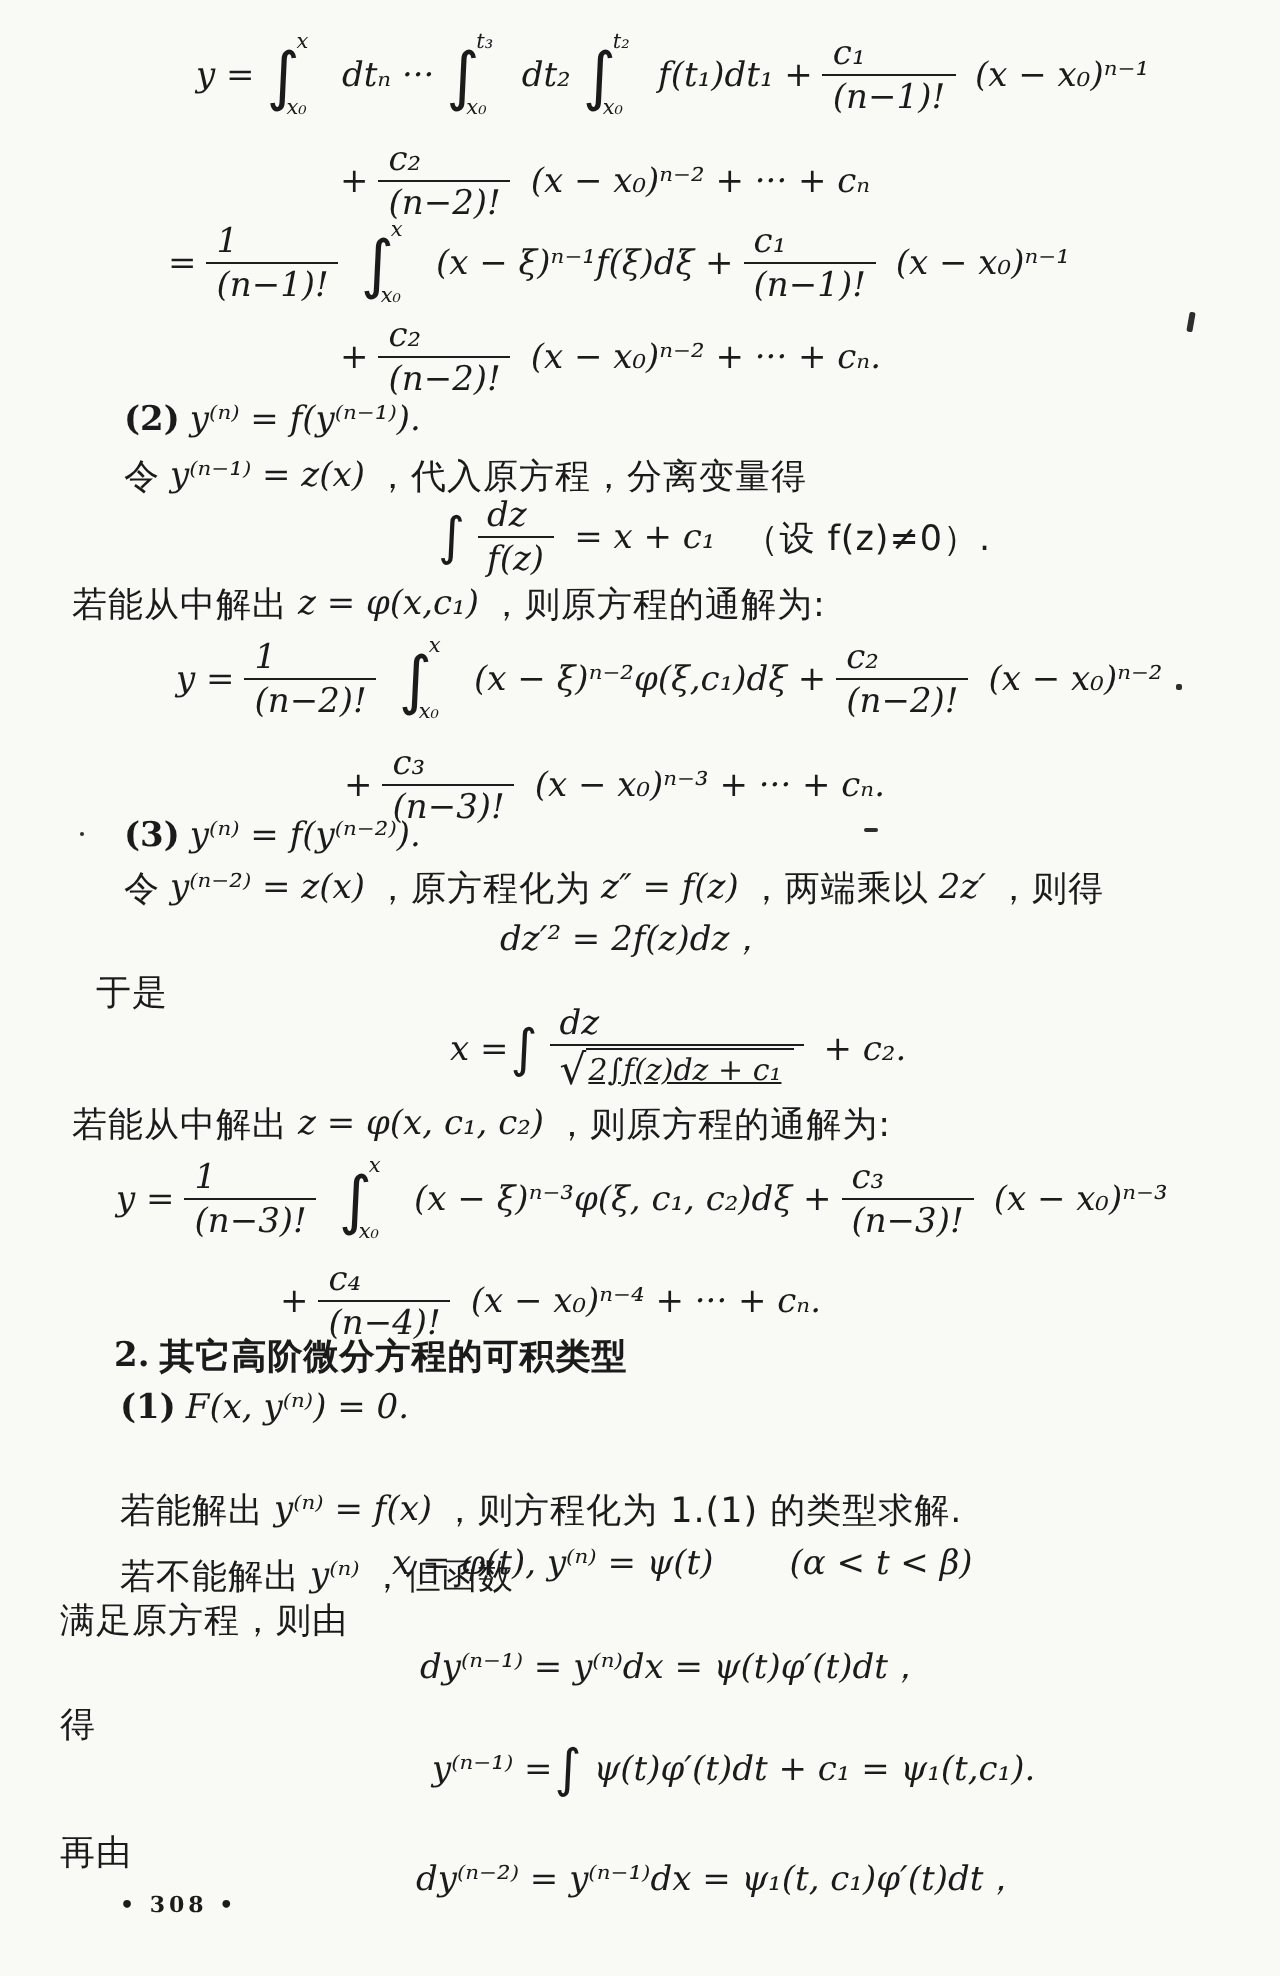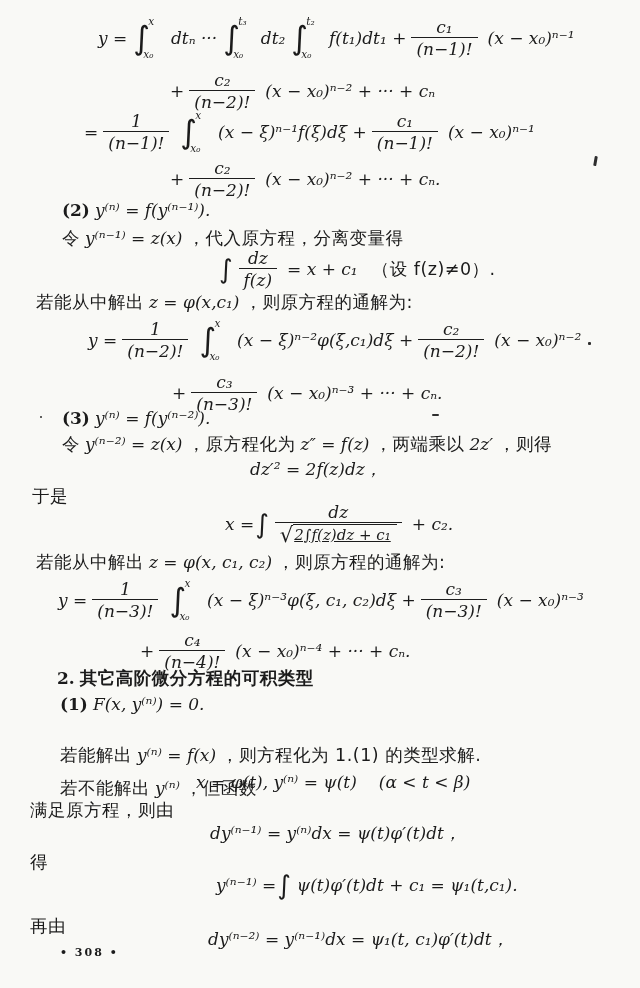--- a/index.html
+++ b/index.html
@@ -4,33 +4,33 @@
 <style>
   html,body{margin:0;padding:0;}
   body{width:640px;height:988px;background:#f7f7f4;overflow:hidden;}
   #page{position:absolute;left:0;top:0;width:640px;height:988px;background:#f9f9f6;color:#1b1b1b;}
   .line{position:absolute;display:flex;align-items:center;white-space:nowrap;}
   .line > * + *{margin-left:5px;}
   .mi{font-family:"DejaVu Serif",serif;font-style:italic;font-size:17px;}
   .cn{font-family:"DejaVu Sans","DejaVu Serif",sans-serif;font-style:normal;font-size:17.5px;letter-spacing:.5px;}
   .label{font-family:"DejaVu Serif",serif;font-weight:bold;font-style:normal;font-size:17px;}
   .bold{font-weight:bold;}
-  .frac{display:inline-flex;flex-direction:column;align-items:center;margin:0 5px;font-size:14.5px;line-height:1.18;}
+  .frac{display:inline-flex;flex-direction:column;margin:0 5px;font-size:14.5px;line-height:1.18;}
   .frac .num{padding:0 5px;}
   .frac .den{border-top:1.5px solid #1d1d1d;padding:1px 5px 0;}
   .int{position:relative;display:inline-block;height:44px;padding:0 16px 0 1px;}
   .isign{font-family:"DejaVu Sans",sans-serif;font-style:normal;font-size:32px;line-height:44px;}
   .isup{position:absolute;top:-1px;left:16px;font-size:10.5px;}
   .isub{position:absolute;bottom:0;left:11px;font-size:10.5px;font-style:italic;}
   .int-m{font-family:"DejaVu Sans",sans-serif;font-style:normal;font-size:26px;line-height:1;margin:0 1px;}
   .sqrt{display:inline-flex;align-items:flex-start;}
   .rsign{font-family:"DejaVu Sans",sans-serif;font-style:normal;font-size:21px;line-height:1.05;}
   .rad{border-top:1.5px solid #1d1d1d;padding:2px 6px 0 1px;font-size:15px;text-decoration:underline;}
   .g14{margin-left:14px;}
-  .g22{margin-left:22px;text-align:right;}
+  .g22{margin-left:38px;text-align:right;}
   .footer{position:absolute;font-family:"DejaVu Serif",serif;font-weight:bold;font-size:11px;letter-spacing:2px;}
   .art{position:absolute;background:#2e2e2e;border-radius:1px;}
 </style>
 </head>
 <body>
 
 <div id="page">
 
   <div class="line" style="left:98px;top:16px;">
     <span class="mi">y =</span>
@@ -143,21 +143,21 @@
     <span class="mi">z″ = f(z)</span>
     <span class="cn">，两端乘以</span>
     <span class="mi">2z′</span>
     <span class="cn">，则得</span>
   </div>
 
   <div class="line" style="left:250px;top:458px;">
     <span class="mi">dz′² = 2f(z)dz，</span>
   </div>
 
-  <div class="line" style="left:32px;top:484px;">
+  <div class="line" style="left:48px;top:484px;">
     <span class="cn">于是</span>
   </div>
 
   <div class="line" style="left:225px;top:502px;">
     <span class="mi">x =</span>
     <span class="int-m">∫</span>
     <span class="frac">
       <span class="num mi">dz</span>
       <span class="den">
         <span class="sqrt">

